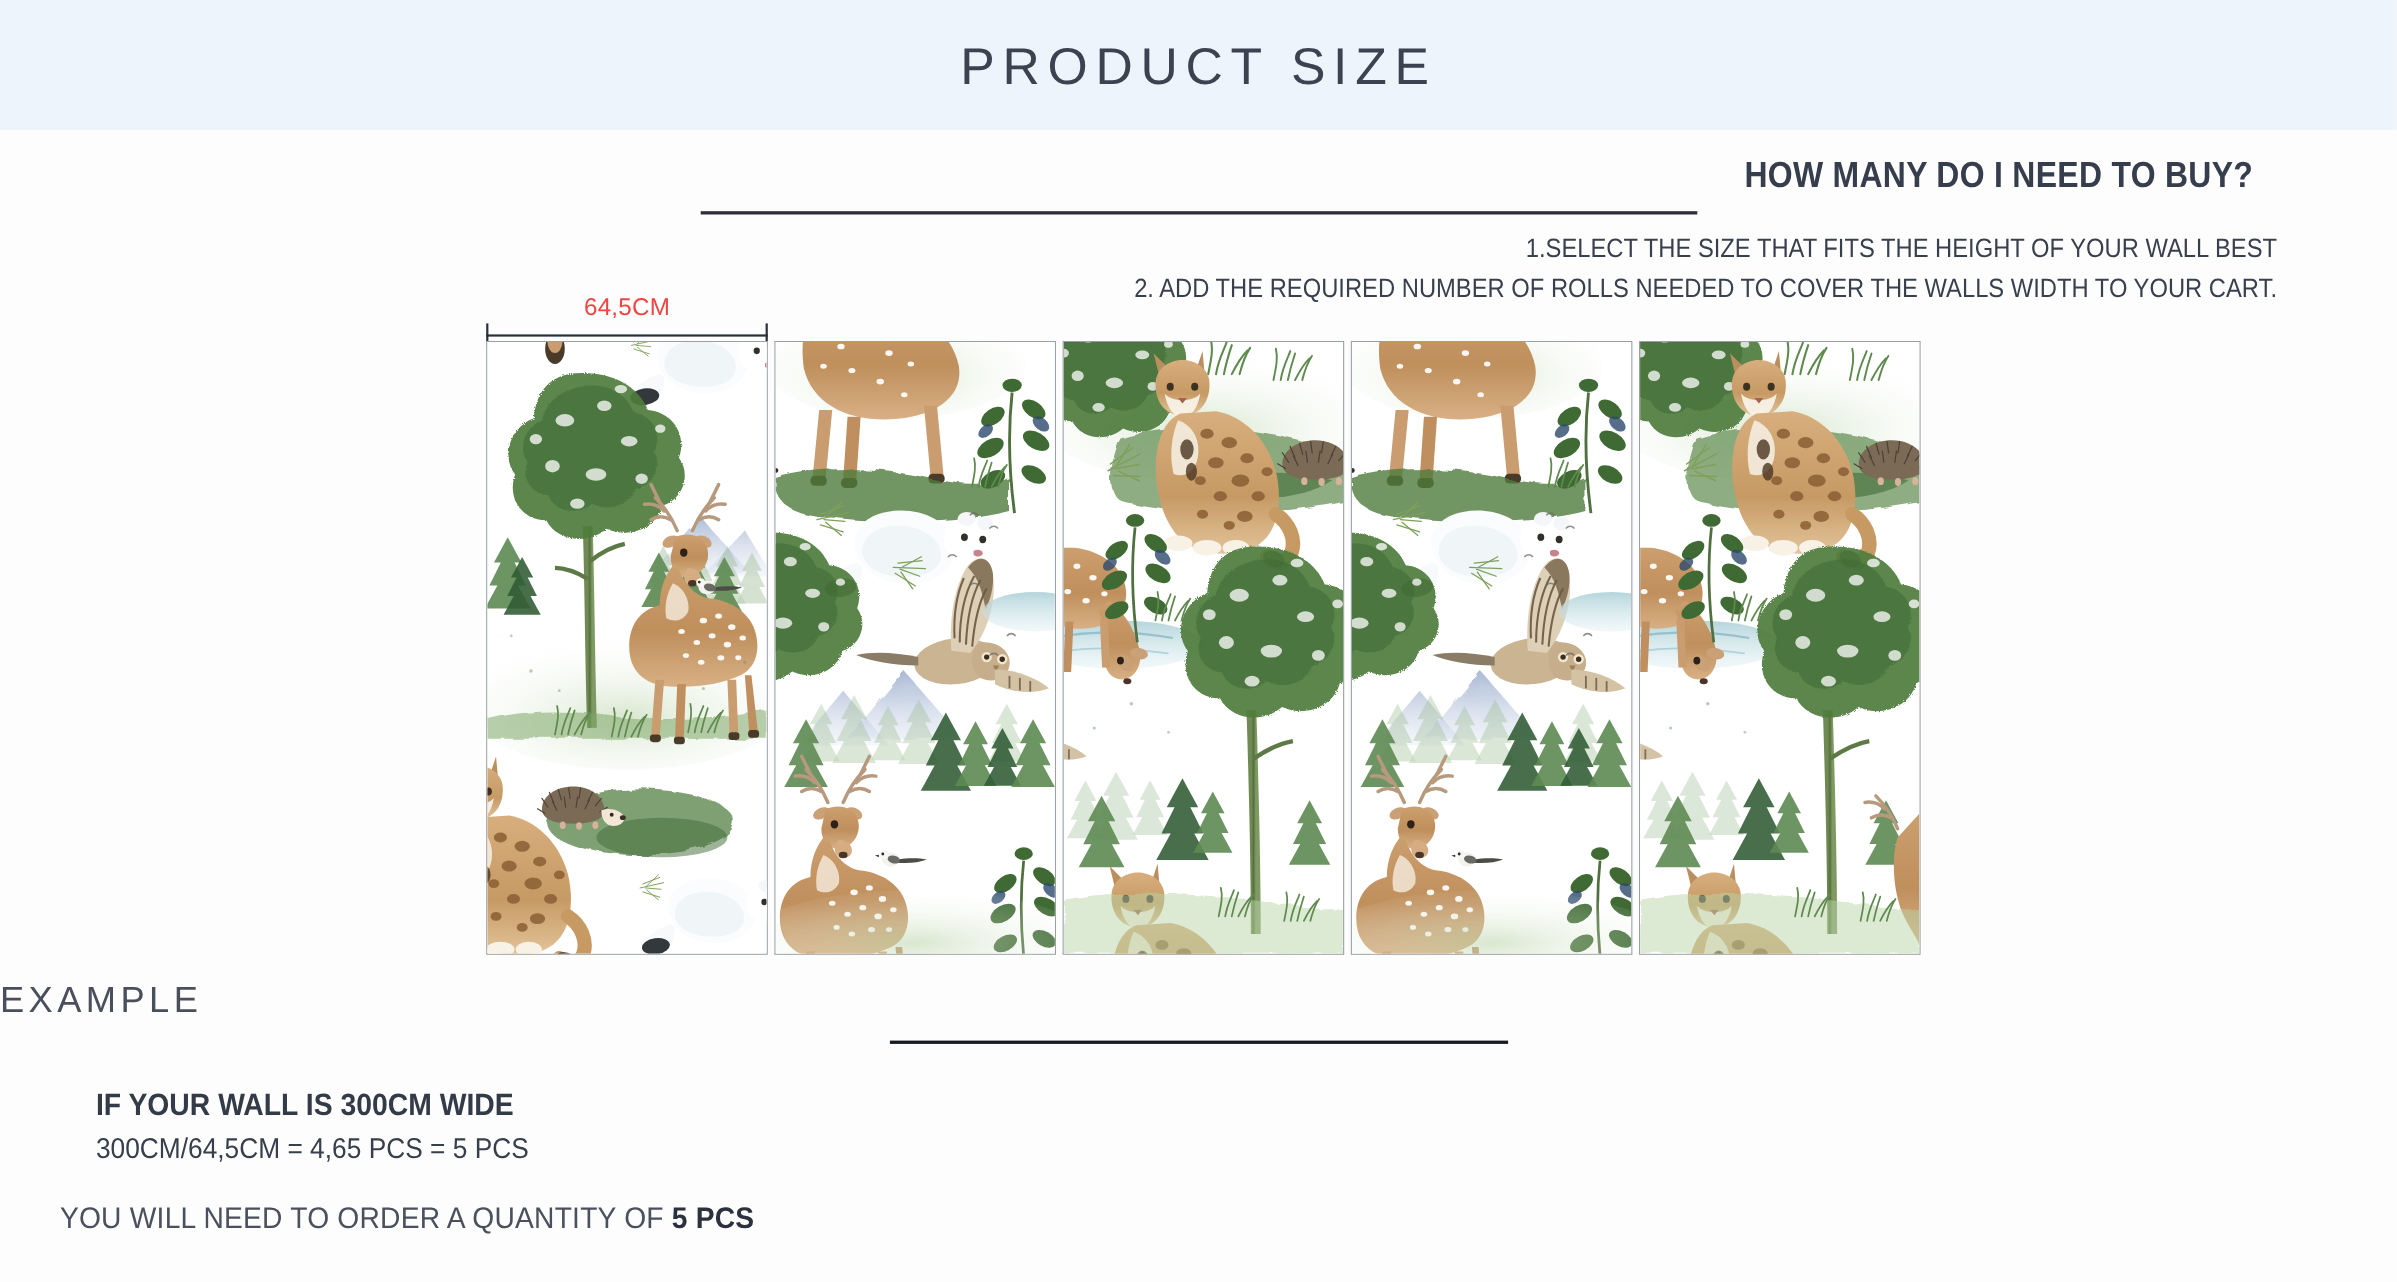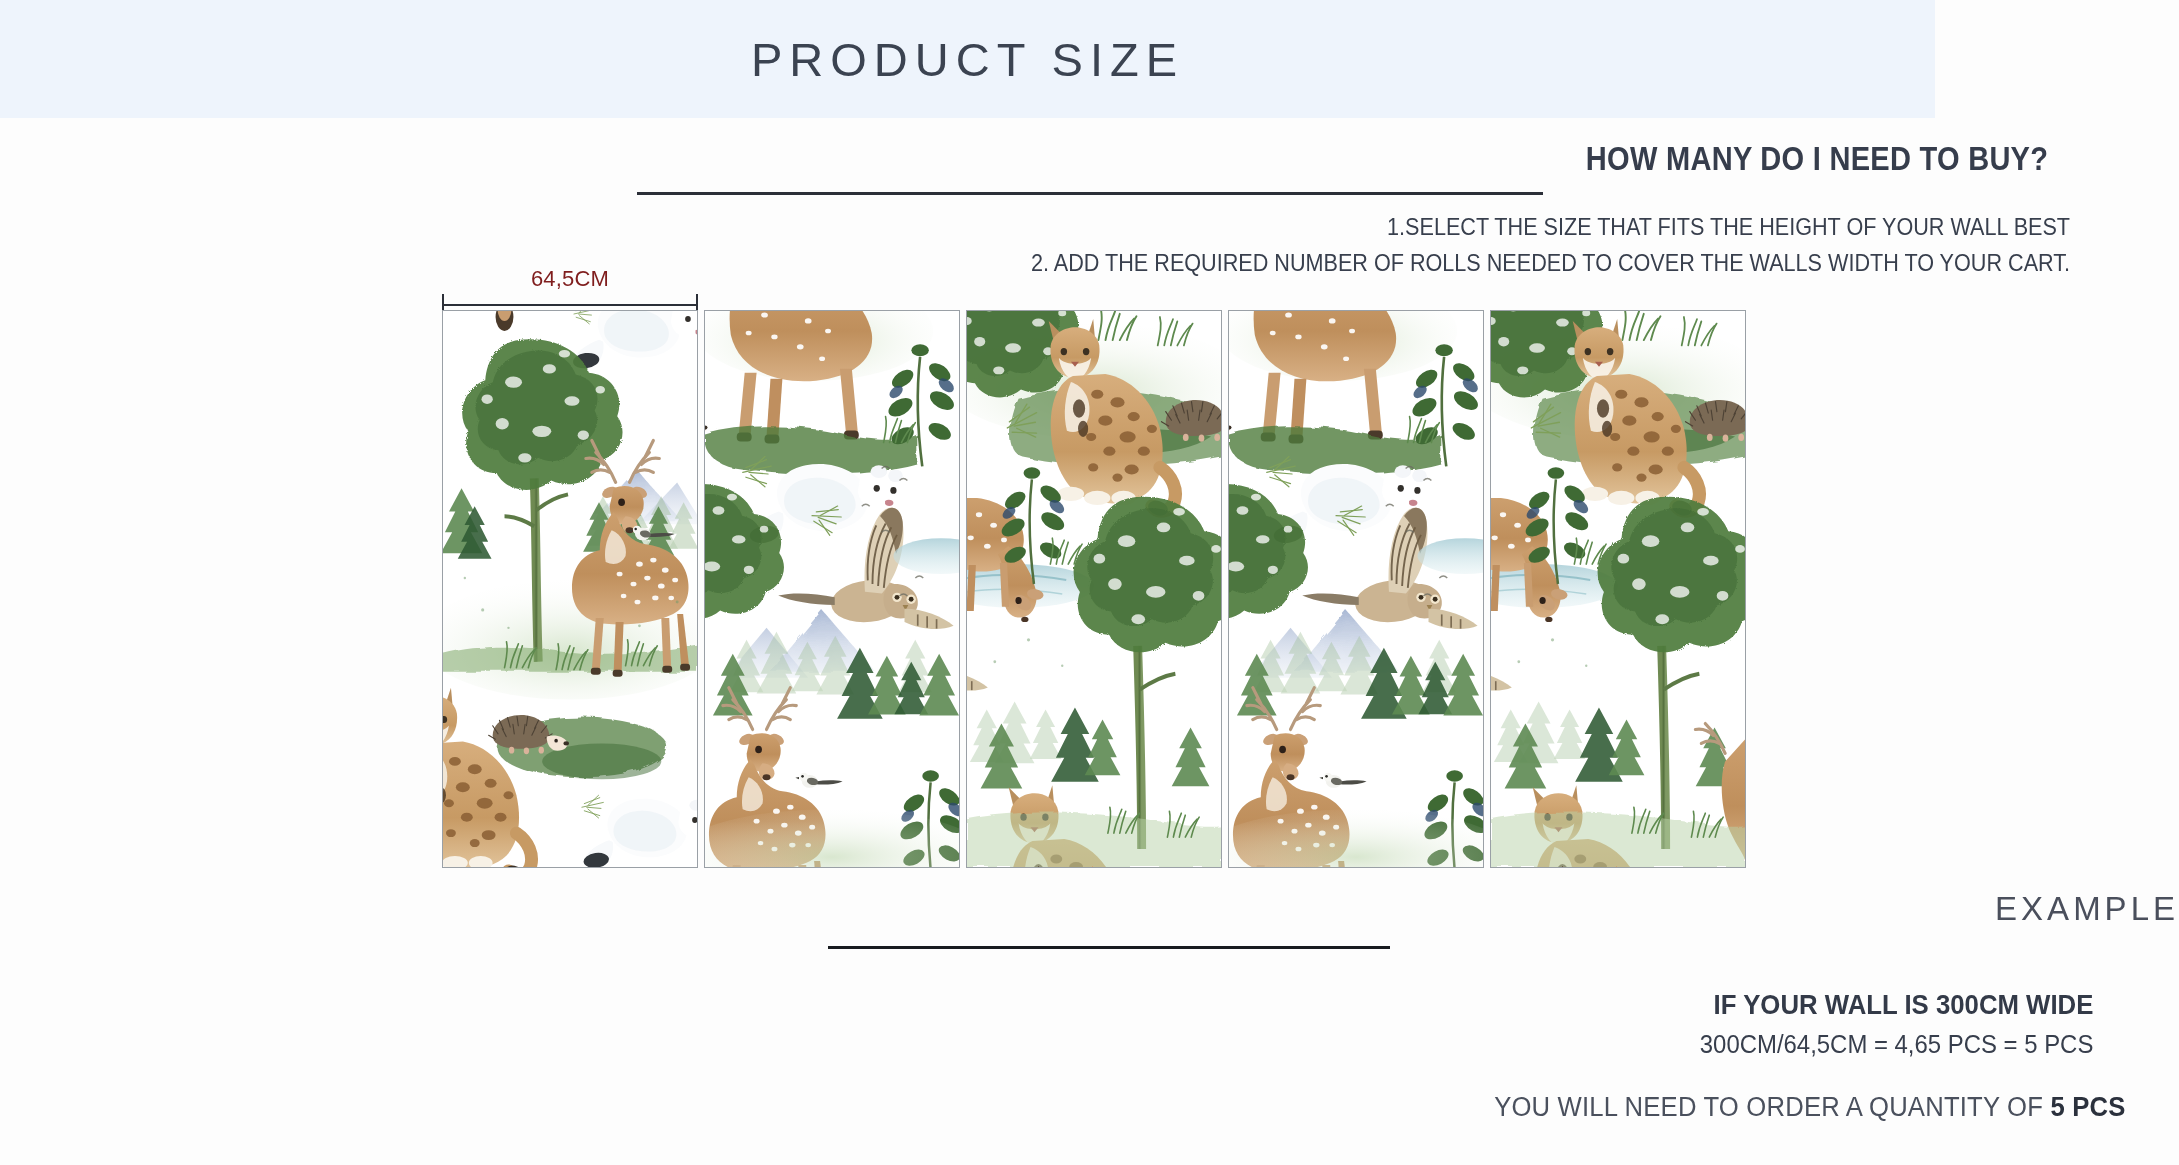--- a/index.html
+++ b/index.html
@@ -7,21 +7,21 @@
   body {
     font-family:"Liberation Sans", sans-serif;
     background:#fdfdfd;
     color:#3c4250;
     position:relative;
     overflow:hidden;
   }
 
   
   .header-band {
-    position:absolute; left:0; top:0; width:1935px; height:118px;
+    position:absolute; left:0; top:0; width:2179px; height:118px;
     background:#eef4fc;
     display:flex; align-items:center; justify-content:center;
   }
   .header-title {
     font-size:47px;
     font-weight:300;
     letter-spacing:7px;
     color:#3b4351;
     white-space:nowrap;
   }
@@ -51,21 +51,21 @@
     transform:scaleX(.9);
   }
   .step.step2 { margin-top:8px; }
 
   
   .dim-wrap {
     position:absolute; left:442px; top:272px; width:256px; height:42px;
   }
   .dim-label {
     position:absolute; left:0; top:-6px; width:256px;
-    text-align:center; font-size:22px; font-weight:400; color:#7f1d1d;
+    text-align:center; font-size:22px; font-weight:400; color:#ef4444;
     letter-spacing:.2px;
   }
   .dim-line {
     position:absolute; left:0; top:32px; width:256px; height:2px; background:#2b2f38;
   }
   .dim-tick {
     position:absolute; top:22px; width:2px; height:22px; background:#2b2f38;
   }
   .dim-tick.left { left:0; }
   .dim-tick.right { right:0; }
@@ -81,21 +81,21 @@
     width:256px; height:558px;
     border:1.5px solid #9aa0a6;
     overflow:hidden;
     background:#ffffff;
     flex:0 0 auto;
   }
   .panel svg { display:block; width:100%; height:100%; }
 
   
   .example {
-    position:absolute; left:0; top:890px; width:2179px; text-align:right;padding-left:38px;
+    position:absolute; left:0; top:890px; width:2179px; text-align:left;
   }
   .ex-title {
     font-size:33px; font-weight:300; letter-spacing:4px; color:#4a4f5c;
   }
   .rule-ex {
     width:562px; height:3px; background:#181b20; margin:18px auto 0;
   }
   .ex-line1 {
     font-size:28px; font-weight:600; color:#333a48; margin-top:40px;
     transform:scaleX(.92);

